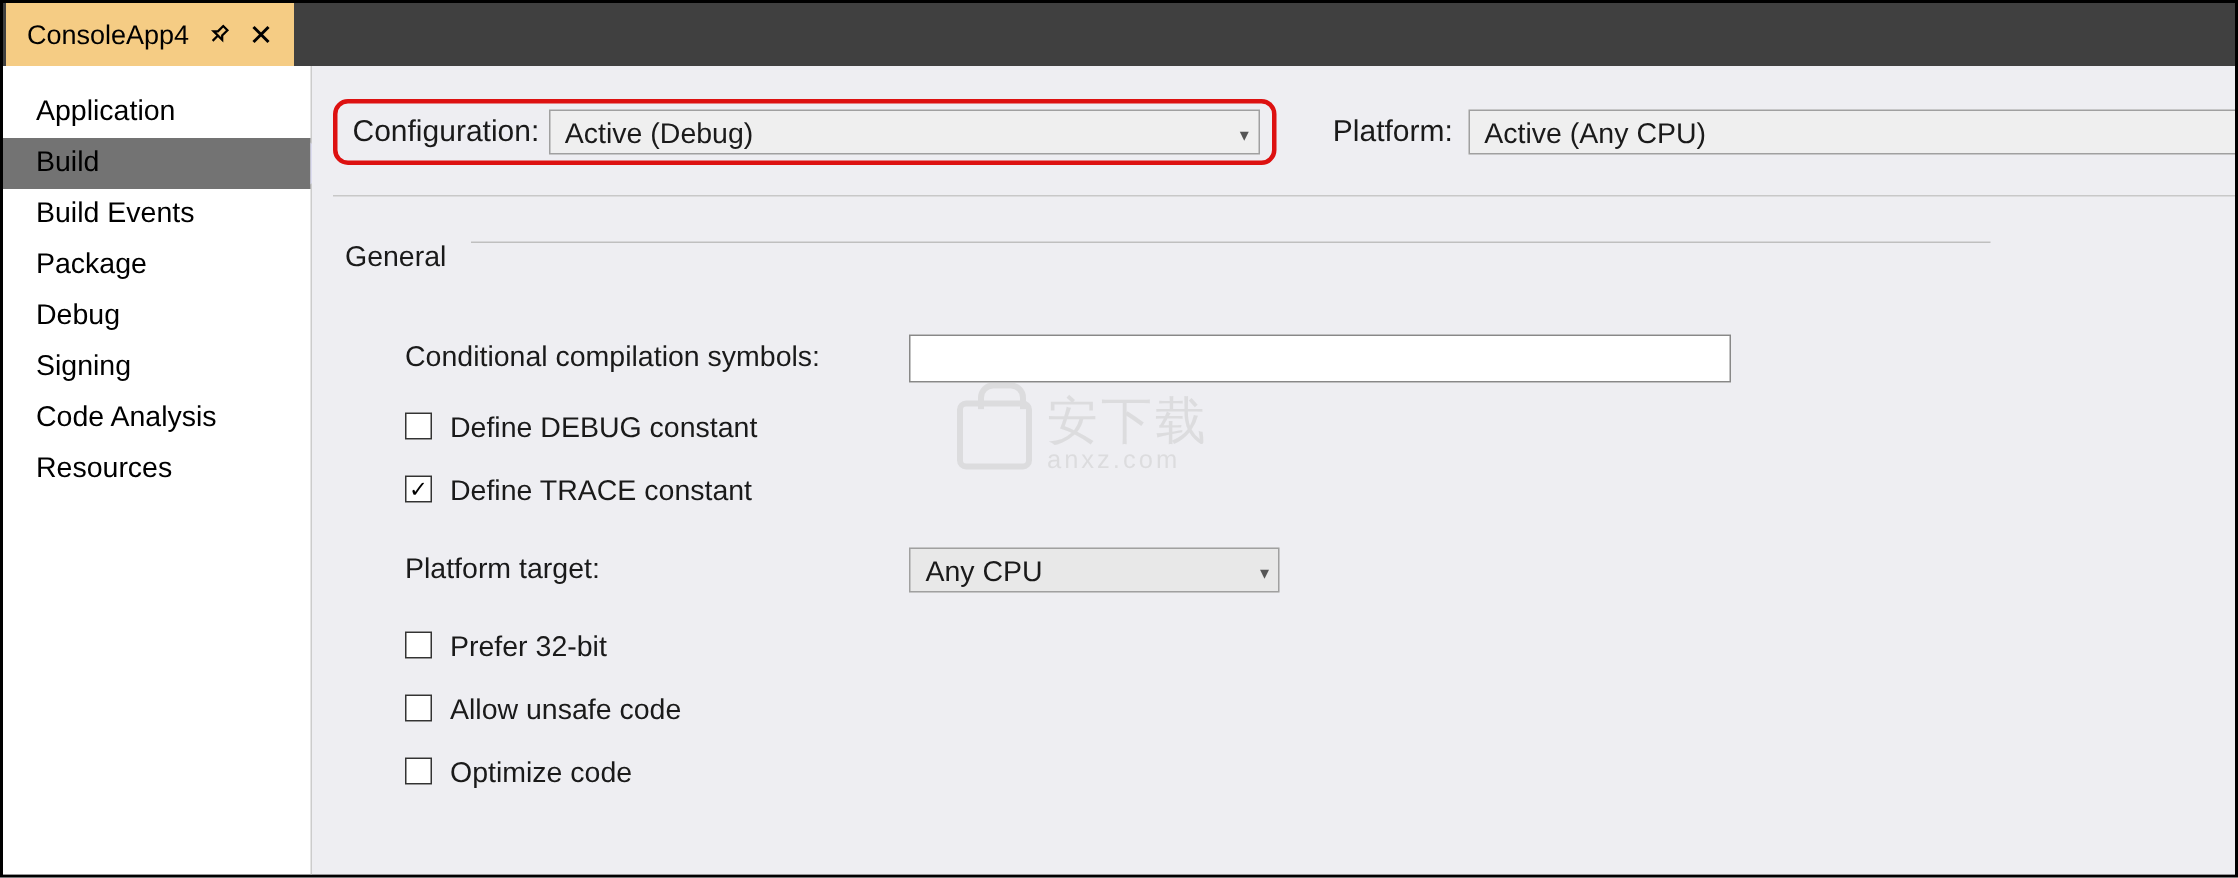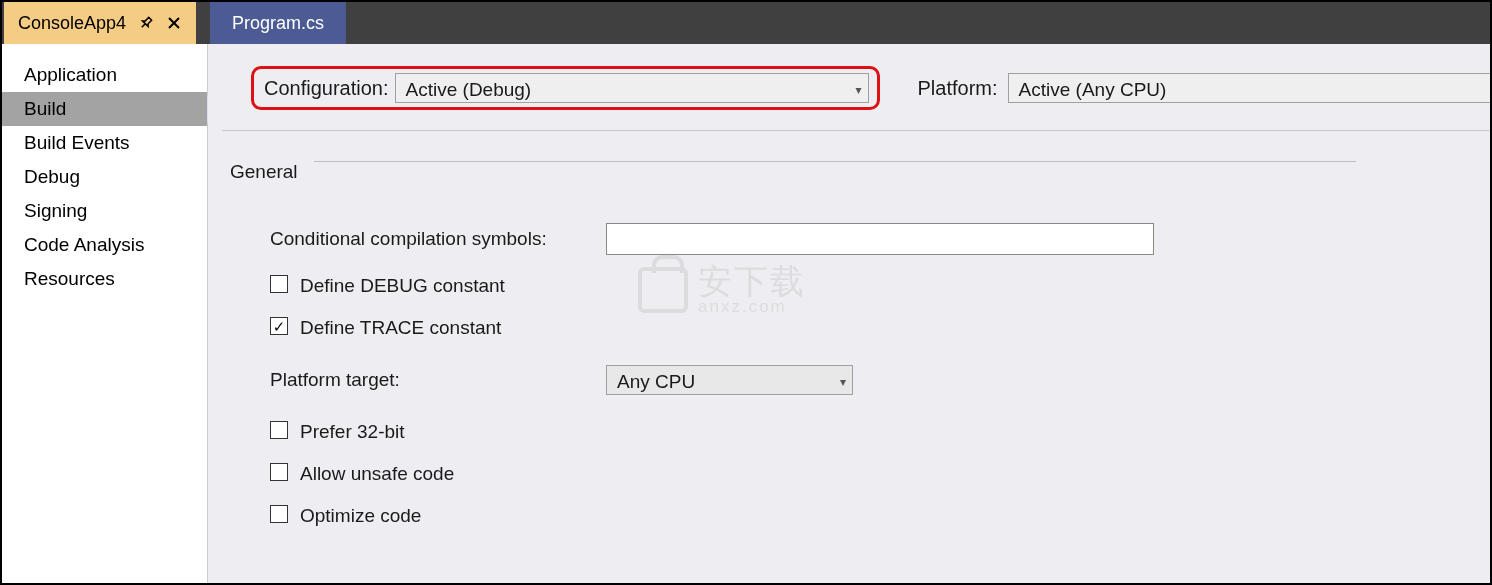--- a/index.html
+++ b/index.html
@@ -55,21 +55,21 @@
     padding-top:14px;
   }
   .sidebar-item {
     padding:6px 10px 6px 22px;
     font-size:19px;
     color:#000;
     cursor:default;
     position:relative;
   }
   .sidebar-item.selected {
-    background:#a3a3a3;
+    background:#737373;
   }
   .sidebar-item.selected::after {
     content:"";
     position:absolute;
     right:-14px; top:50%;
     width:0;height:0;
     border-top:14px solid transparent;
     border-bottom:14px solid transparent;
     border-left:14px solid #dcdcf0;
     transform:translateY(-50%);
@@ -86,21 +86,20 @@
     align-items:center;
     gap:10px;
   }
   .toprow .hilite {
     border:3px solid #d11;
     border-radius:10px;
     padding:4px 8px 4px 10px;
     display:flex;
     align-items:center;
     gap:6px;
-    margin-left:29px;
   }
   .label { font-size:20px; }
   .combo {
     background:#efefef;
     border:1px solid #a0a0a0;
     height:30px;
     display:flex;
     align-items:center;
     justify-content:space-between;
     padding:4px 6px 0 10px;
@@ -193,31 +192,29 @@
           <path d="M5 1 L9 1 L9 6 L11 8 L3 8 L5 6 Z M7 8 L7 13" stroke="#000" stroke-width="1.5" fill="none"></path>
         </svg>
     </span>
     <span class="tab-close">
       <svg width="12" height="12" viewBox="0 0 12 12">
           <line x1="1" y1="1" x2="11" y2="11"></line>
           <line x1="11" y1="1" x2="1" y2="11"></line>
         </svg>
     </span>
   </div>
-  <div class="tab tab-inactive">
-    <span>Program.cs</span>
-  </div>
 </div>
 
 <div class="body">
 
   <div class="sidebar">
     <div class="sidebar-item"><span>Application</span></div>
     <div class="sidebar-item selected"><span>Build</span></div>
     <div class="sidebar-item"><span>Build Events</span></div>
+    <div class="sidebar-item"><span>Package</span></div>
     <div class="sidebar-item"><span>Debug</span></div>
     <div class="sidebar-item"><span>Signing</span></div>
     <div class="sidebar-item"><span>Code Analysis</span></div>
     <div class="sidebar-item"><span>Resources</span></div>
   </div>
 
   <div class="main">
 
     <div class="toprow">
       <div class="hilite">

